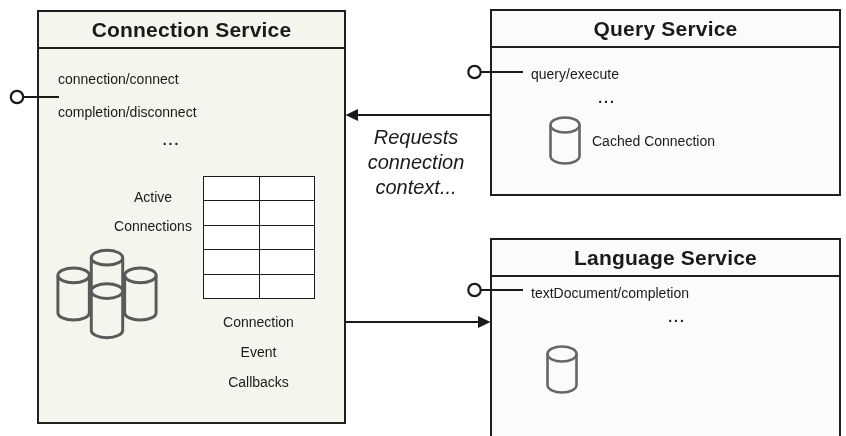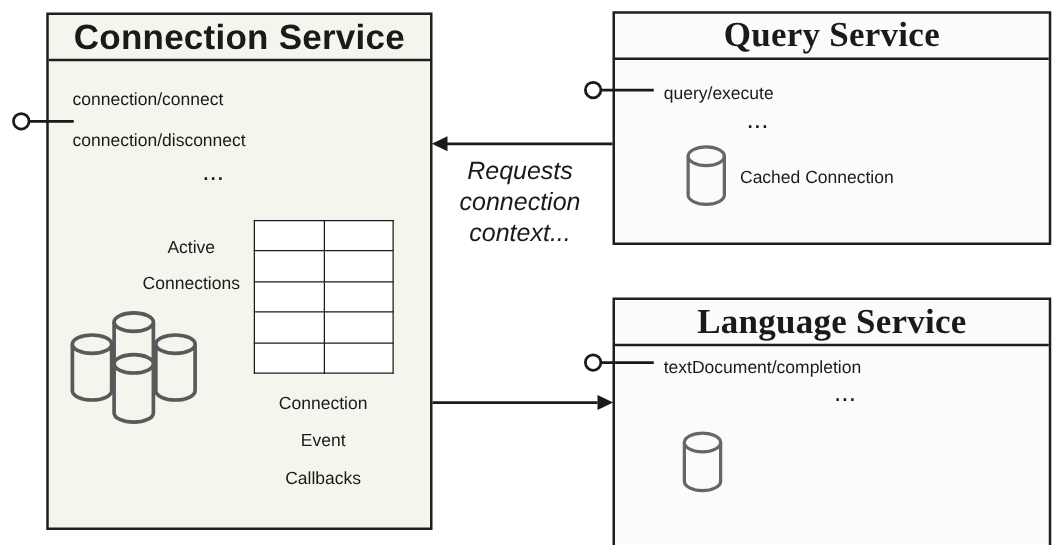--- a/index.html
+++ b/index.html
@@ -19,25 +19,25 @@
     border: 2px solid #1f1f1f;
   }
   .box-header {
     box-sizing: border-box;
     height: 37px;
     border-bottom: 2px solid #1f1f1f;
     display: flex;
     align-items: center;
     justify-content: center;
     font-weight: 700;
-    font-size: 28px;
+    font-size: 21px;
     letter-spacing: 0.2px;
   }
   .conn-fill { background: #f3f6ec; }
-  .svc-fill  { background: #fbfbfd; font-family: Liberation Serif, serif; }
+  .svc-fill  { background: #fbfbfd; }
   .txt { position: absolute; font-size: 14px; line-height: 26px; white-space: nowrap; }
   .center { text-align: center; white-space: pre-line; }
   .ellipsis-line { position: absolute; font-size: 21px; text-align: center; }
   .arrow-label {
     position: absolute;
     font-size: 20px;
     font-style: italic;
     line-height: 25px;
     text-align: center;
     white-space: pre-line;
@@ -57,21 +57,21 @@
 </head>
 <body>
 
 <div id="stage">
 
   <div class="box conn-fill" style="left:37px; top:10px; width:309px; height:414px;">
     <div class="box-header">Connection Service</div>
   </div>
 
   <div class="txt" style="left:58px; top:66px;">connection/connect</div>
-  <div class="txt" style="left:58px; top:99px;">connection/disconnect</div>
+  <div class="txt" style="left:58px; top:99px;">completion/disconnect</div>
   <div class="ellipsis-line" style="left:58px; top:126px; width:225px;">...</div>
 
   <div class="txt center" style="left:40px; top:183px; width:148px; line-height:29px; white-space:pre-line;padding-left:39px;">Active
 Connections</div>
 
   <svg class="abs" style="left:53px; top:240px;" width="108" height="108" viewBox="0 0 110 110">
     <g stroke="#595959" stroke-width="3" fill="#f3f6ec">
       <path d="M39,18 v46 a16,7.5 0 0 0 32,0 v-46"></path>
       <ellipse cx="55" cy="18" rx="16" ry="7.5"></ellipse>
       <path d="M5,36 v38 a16,7.5 0 0 0 32,0 v-38"></path>

